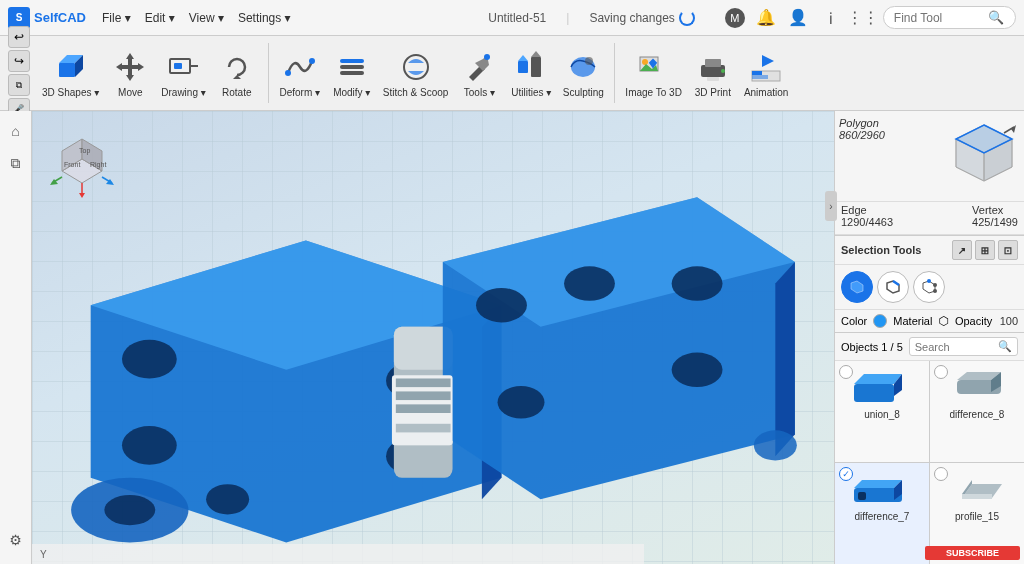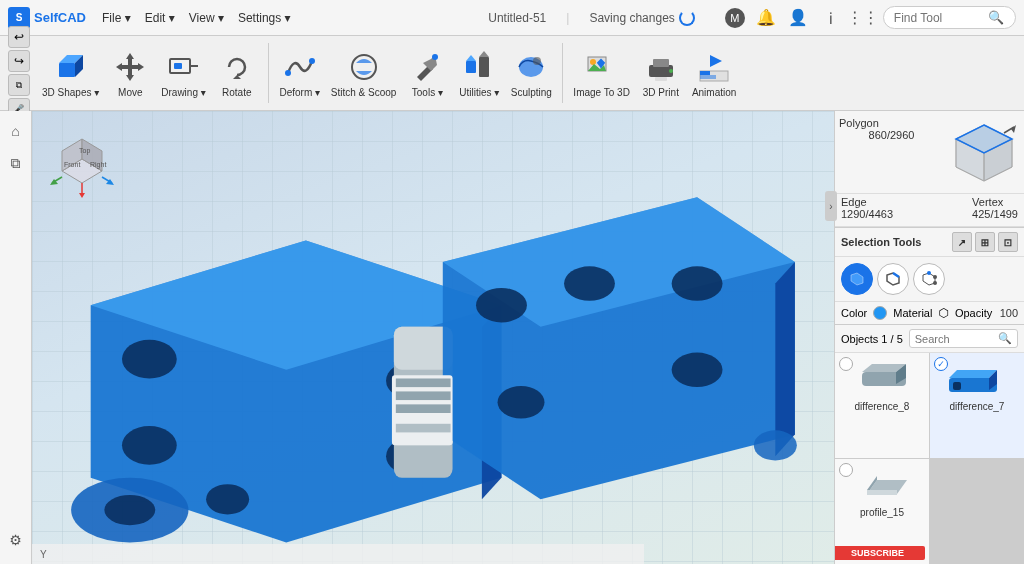--- a/index.html
+++ b/index.html
@@ -321,20 +321,30 @@
     <div class="tool-icon">
       <svg width="36" height="36" viewBox="0 0 36 36">
           <path d="M6 24 Q12 8 18 18 Q24 28 30 12" fill="none" stroke="#555" stroke-width="2.5" stroke-linecap="round"></path>
           <circle cx="6" cy="24" r="3" fill="#1a73e8"></circle>
           <circle cx="30" cy="12" r="3" fill="#1a73e8"></circle>
         </svg>
     </div>
     <div class="tool-label">Deform ▾</div>
   </div>
 
+  <div class="tool-group">
+    <div class="tool-icon">
+      <svg width="36" height="36" viewBox="0 0 36 36">
+          <rect x="6" y="10" width="24" height="4" fill="#1a73e8" rx="2"></rect>
+          <rect x="6" y="16" width="24" height="4" fill="#555" rx="2"></rect>
+          <rect x="6" y="22" width="24" height="4" fill="#555" rx="2"></rect>
+        </svg>
+    </div>
+    <div class="tool-label">Modify ▾</div>
+  </div>
 
   <div class="tool-group">
     <div class="tool-icon">
       <svg width="36" height="36" viewBox="0 0 36 36">
           <circle cx="18" cy="18" r="12" fill="none" stroke="#555" stroke-width="2"></circle>
           <path d="M10 14 Q18 6 26 14" fill="#1a73e8" opacity="0.7"></path>
           <path d="M10 22 Q18 30 26 22" fill="#1a73e8" opacity="0.7"></path>
         </svg>
     </div>
     <div class="tool-label">Stitch &amp; Scoop</div>
@@ -488,24 +498,24 @@
       <span style="font-size:10px; color:#666;">Y</span>
     </div>
   </div>
 
   <div id="right-panel">
 
     <div style="position:relative;">
       <div style="position:absolute; left:-10px; top:80px; width:12px; height:30px; background:#ccc; border-radius:3px; display:flex; align-items:center; justify-content:center; cursor:pointer; font-size:10px; z-index:10; color:#555;">›</div>
     </div>
 
-    <div style="display:flex; padding:6px 4px 4px; gap:4px; border-bottom: 1px solid #ddd; position:relative;">
+    <div style="display:flex; padding:6px 4px 12px; gap:4px; border-bottom: 1px solid #ddd; position:relative;font-style:italic;">
       <div style="flex:1;">
         <div style="font-size:11px; color:#333; font-weight:500;">Polygon</div>
-        <div style="font-size:11px; color:#333;text-align:center;">860/2960</div>
+        <div style="font-size:11px; color:#333;">860/2960</div>
       </div>
 
       <div style="width:72px; height:72px; position:relative;">
         <svg width="72" height="72" viewBox="0 0 72 72">
           <polygon points="36,8 64,22 64,50 36,64 8,50 8,22" fill="none" stroke="#bbb" stroke-width="1"></polygon>
           <polygon points="36,8 64,22 36,36 8,22" fill="rgba(200,210,220,0.5)" stroke="#aaa" stroke-width="1"></polygon>
           <polygon points="8,22 36,36 36,64 8,50" fill="rgba(180,190,200,0.5)" stroke="#aaa" stroke-width="1"></polygon>
           <polygon points="64,22 36,36 36,64 64,50" fill="rgba(160,170,180,0.5)" stroke="#aaa" stroke-width="1"></polygon>
 
           <polygon points="36,8 64,22 36,36 8,22" fill="rgba(100,160,220,0.3)" stroke="#1a73e8" stroke-width="1.5"></polygon>
@@ -569,20 +579,31 @@
     <div id="objects-header">
       <span>Objects 1 / 5</span>
       <div id="search-box">
         <input id="search-input" type="text" style="border: none; outline: none; font-size: 11px; width: 100%;" placeholder="Search">
         <span style="font-size:11px;color:#888;">🔍</span>
       </div>
     </div>
 
     <div id="objects-grid">
 
+      <div class="object-cell">
+        <div class="object-checkbox"></div>
+        <div class="object-thumb">
+          <svg width="60" height="38" viewBox="0 0 60 38">
+            <rect x="2" y="16" width="40" height="18" fill="#1976d2" rx="3"></rect>
+            <polygon points="2,16 12,6 50,6 42,16" fill="#42a5f5"></polygon>
+            <polygon points="42,16 50,6 50,22 42,28" fill="#0d47a1"></polygon>
+          </svg>
+        </div>
+        <div class="object-name">union_8</div>
+      </div>
 
       <div class="object-cell">
         <div class="object-checkbox"></div>
         <div class="object-thumb">
           <svg width="60" height="38" viewBox="0 0 60 38">
             <rect x="10" y="12" width="44" height="14" fill="#90a4ae" rx="4"></rect>
             <polygon points="10,12 20,4 54,4 44,12" fill="#b0bec5"></polygon>
             <polygon points="44,12 54,4 54,18 44,24" fill="#607d8b"></polygon>
           </svg>
         </div>

